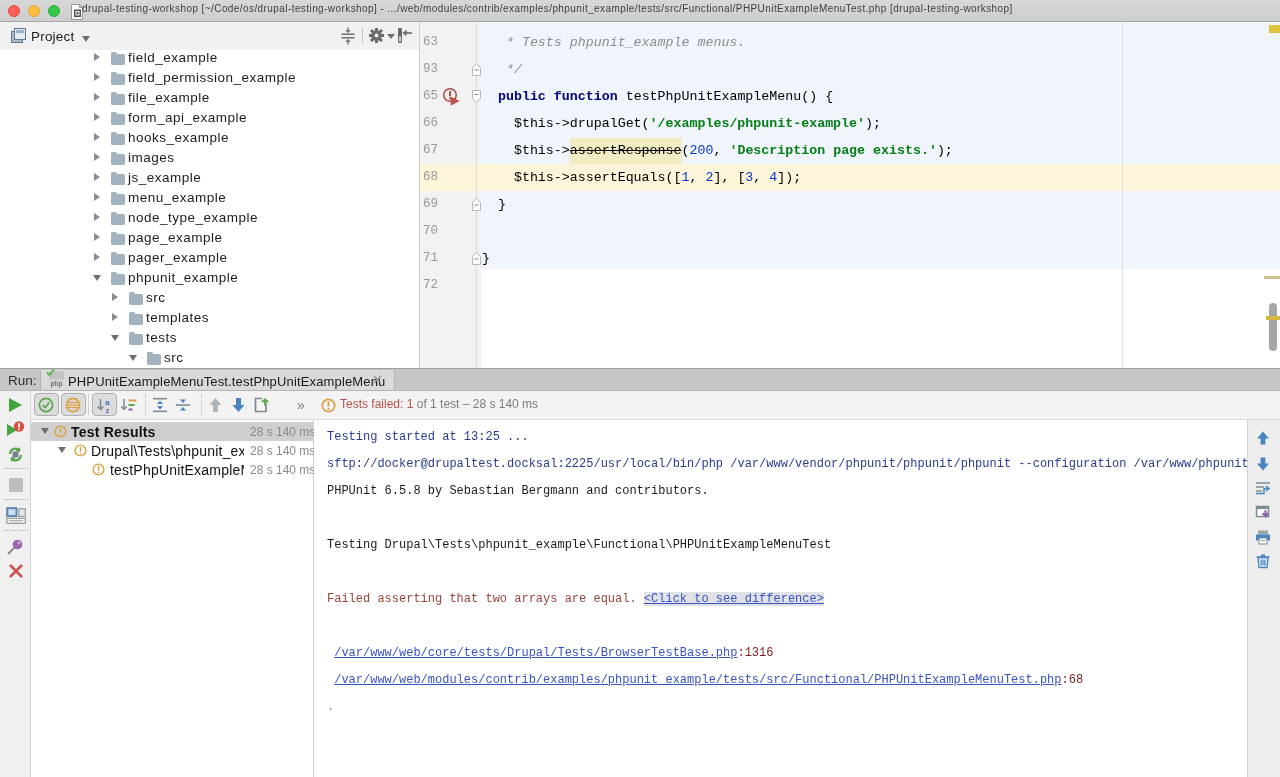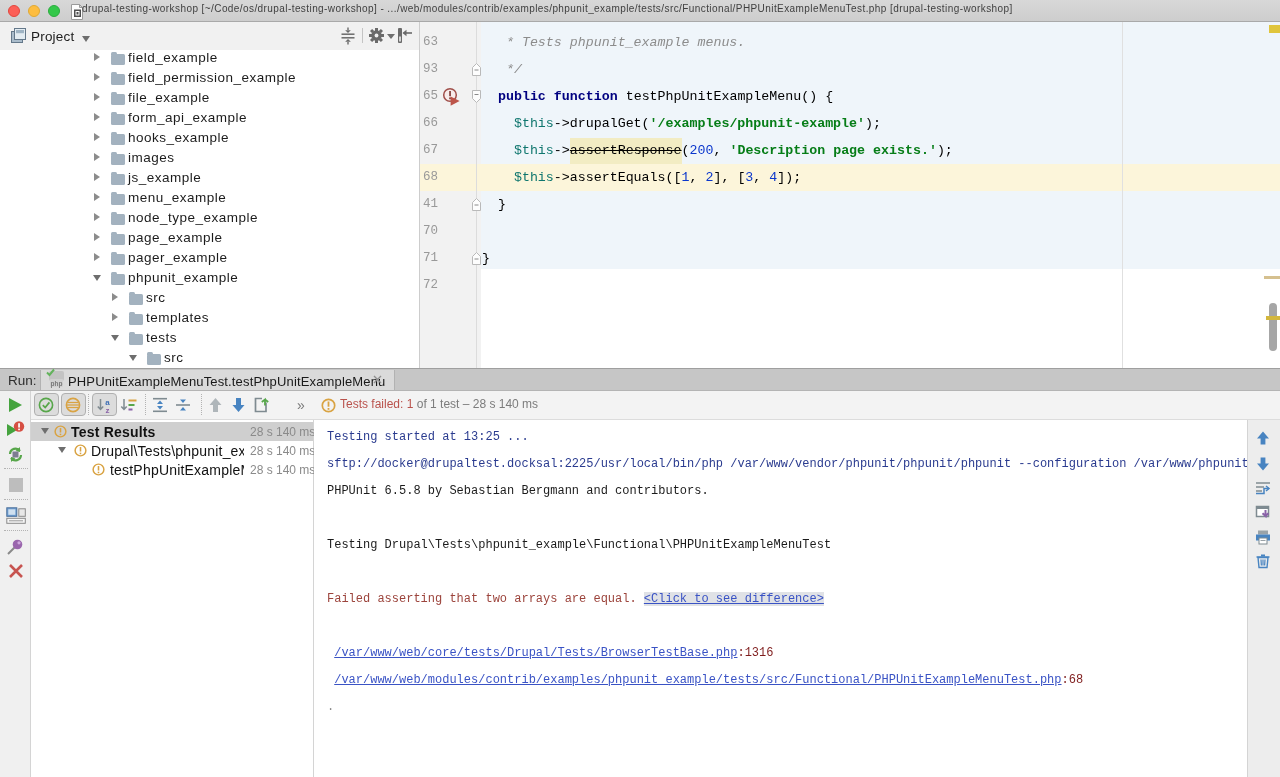--- a/index.html
+++ b/index.html
@@ -28,21 +28,21 @@
 #code-bg { left:481px; top:22px; width:799px; height:346px; background:#fff; }
 #code-tint { left:481px; top:22px; width:799px; height:247px; background:#eff5fa; }
 #cur-line { left:420px; top:164px; width:860px; height:27px; background:#fcf5da; }
 #margin-line { left:1122px; top:22px; width:1px; height:346px; background:#e0e0e0; }
 #fold-line { left:476px; top:22px; width:1px; height:346px; background:#dcdcdc; }
 .lnum { position:absolute; left:423px; width:30px; text-align:left; font-family:"Liberation Mono", monospace; font-size:12.5px; color:#999; line-height:27px; }
 .cline { position:absolute; left:482px; font-family:"Liberation Mono", monospace; font-size:13.3px; line-height:27px; white-space:pre; color:#000; }
 .kw { color:#000080; font-weight:bold; }
 .str { color:#067d17; font-weight:bold; }
 .num { color:#0a36cc;margin-top:24px; }
-.var { color:#0f766e;font-family:Liberation Mono, monospace; }
+.var { color:#000000;font-family:Liberation Mono, monospace; }
 .cmt { color:#8c8c8c; font-style:italic; }
 .depr { text-decoration:line-through; }
 
 
 #runtabs { left:0; top:368px; width:1280px; height:23px; background:#c6c6c6; border-top:1px solid #9f9f9f; }
 #runtab { position:absolute; left:40px; top:1px; width:355px; height:22px; background:#dadada; border-left:1px solid #b2b2b2; border-right:1px solid #b2b2b2; }
 #runbar { left:0; top:391px; width:1280px; height:29px; background:#f3f3f3; border-bottom:1px solid #dcdcdc; }
 #lstrip { left:0; top:391px; width:31px; height:386px; background:#f0f0f0; border-right:1px solid #d4d4d4; }
 #ttree { left:31px; top:420px; width:282px; height:357px; background:#fff; }
 #tsplit { left:313px; top:420px; width:1px; height:357px; background:#d4d4d4; }
@@ -180,21 +180,21 @@
 <div class="lnum" style="top:56px;">93</div>
 <div class="cline" style="top:56px;"><span class="cmt">   */</span></div>
 <div class="lnum" style="top:83px;">65</div>
 <div class="cline" style="top:83px;text-align:center;">  <span class="kw">public</span> <span class="kw">function</span> testPhpUnitExampleMenu() {</div>
 <div class="lnum" style="top:110px;">66</div>
 <div class="cline" style="top:110px;">    <span class="var">$this</span>-&gt;drupalGet(<span class="str">'/examples/phpunit-example'</span>);</div>
 <div class="lnum" style="top:137px;">67</div>
 <div class="cline" style="top:137px;">    <span class="var">$this</span>-&gt;<span class="depr">assertResponse</span>(<span class="num">200</span>, <span class="str">'Description page exists.'</span>);</div>
 <div class="lnum" style="top:164px;">68</div>
 <div class="cline" style="top:164px;">    <span class="var">$this</span>-&gt;assertEquals([<span class="num">1</span>, <span class="num">2</span>], [<span class="num">3</span>, <span class="num">4</span>]);</div>
-<div class="lnum" style="top:191px;">41</div>
+<div class="lnum" style="top:191px;">69</div>
 <div class="cline" style="top:191px;">  }</div>
 <div class="lnum" style="top:218px;">70</div>
 <div class="lnum" style="top:245px;">71</div>
 <div class="cline" style="top:245px;">}</div>
 <div class="lnum" style="top:272px;">72</div>
 <svg class="abs" style="left:471px; top:63px;" width="11" height="14" viewBox="0 0 11 14">
 <path d="M1.5 4.5 L5.5 0.5 L9.5 4.5 L9.5 12.5 L1.5 12.5 Z" fill="#fdfdfd" stroke="#b9b9b9"></path>
 <line x1="3.5" y1="7" x2="7.5" y2="7" stroke="#8a8a8a"></line>
   </svg>
 <svg class="abs" style="left:471px; top:90px;" width="11" height="14" viewBox="0 0 11 14">

